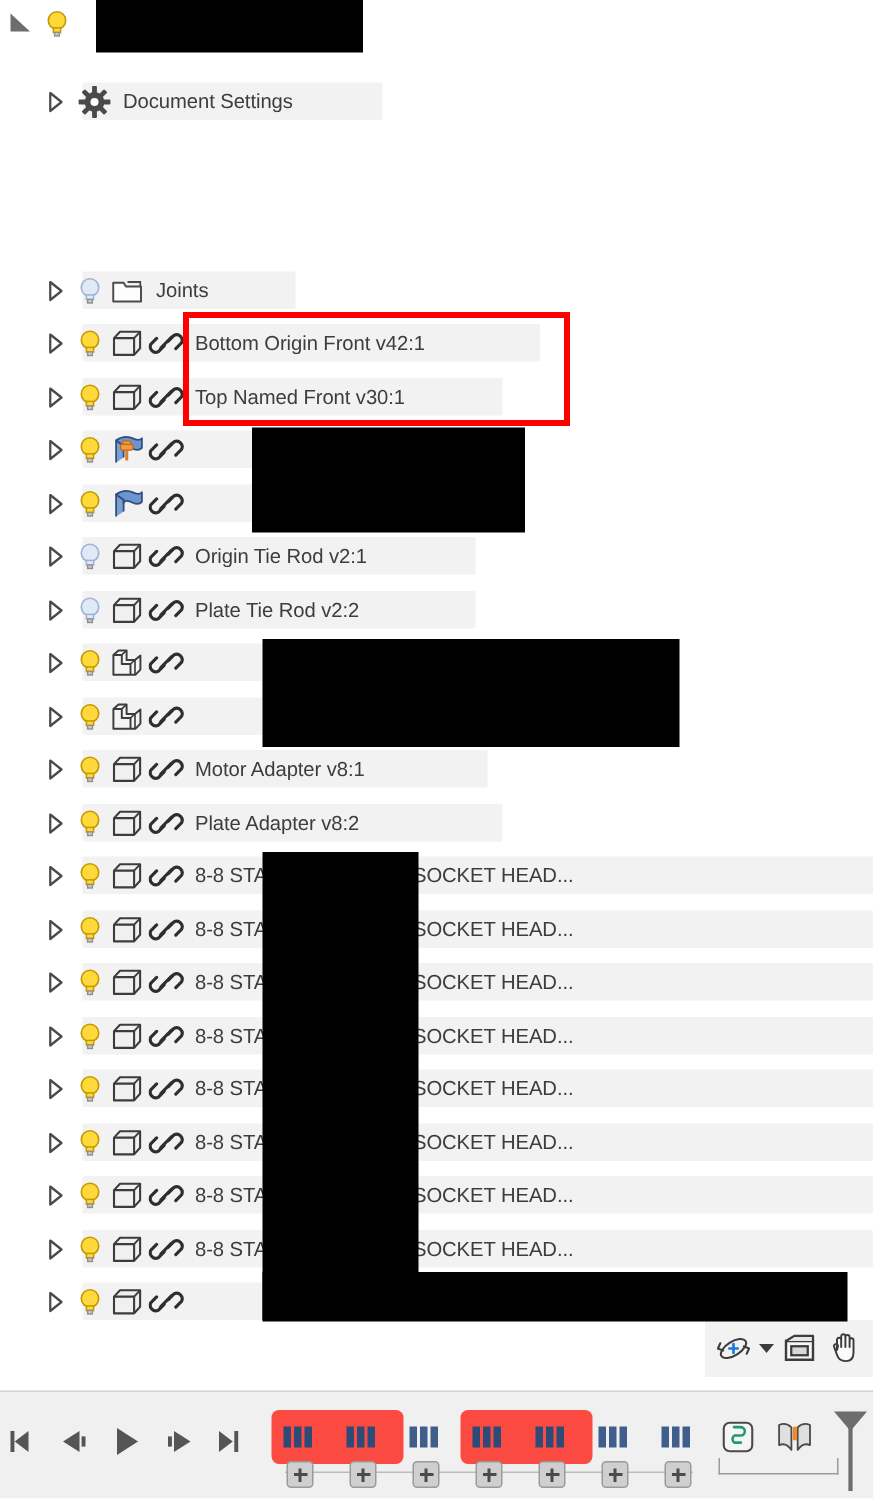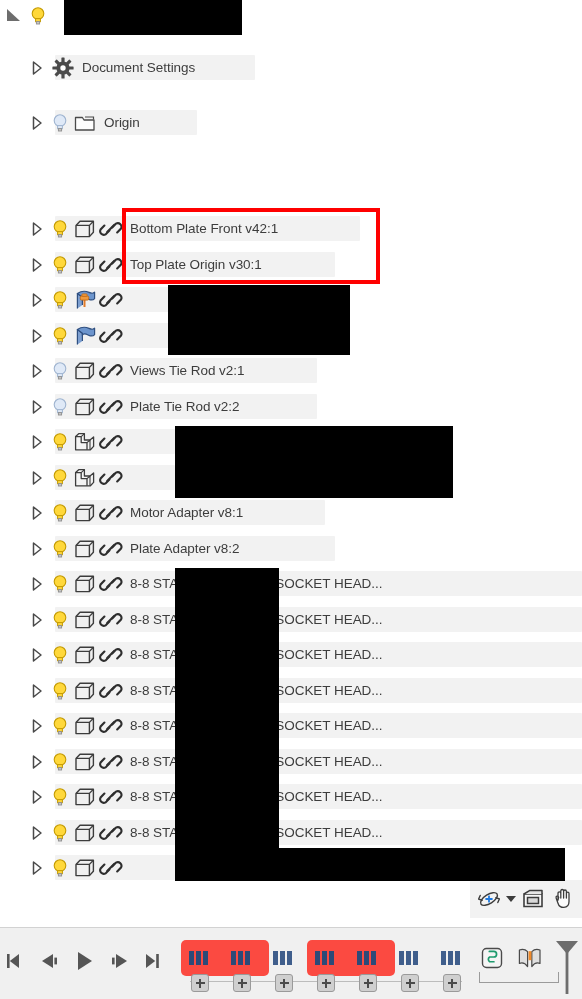--- a/index.html
+++ b/index.html
@@ -169,42 +169,42 @@
             <rect x="9.4" y="0.4" width="3.2" height="5.4" rx="0.6" transform="rotate(225 11 11)"></rect>
             <rect x="9.4" y="0.4" width="3.2" height="5.4" rx="0.6" transform="rotate(270 11 11)"></rect>
             <rect x="9.4" y="0.4" width="3.2" height="5.4" rx="0.6" transform="rotate(315 11 11)"></rect>
           </g>
           <circle cx="11" cy="11" r="6.6" fill="#4a4a4a"></circle>
           <circle cx="11" cy="11" r="2.7" fill="#ffffff"></circle>
         </svg>
       </div>
       <div class="label">Document Settings</div>
     </div>
-    <div class="trow" style="top: 107px;">
+    <div class="trow" style="top: 178px;">
       <div class="rowbg" style="left: 55px; width: 142px;"></div>
       <div style="width: 26px; flex: 0 0 auto;"></div>
       <div class="cell arrow">
         <svg width="14" height="16" viewBox="0 0 14 16">
           <path d="M3.5 2 L11 8 L3.5 14 Z" fill="none" stroke="#4a4a4a" stroke-width="1.5" stroke-linejoin="round"></path>
         </svg>
       </div>
       <div class="cell bulb">
         <svg width="20" height="22" viewBox="0 0 20 22">
           <circle cx="10" cy="8.6" r="5.8" fill="#dfe9f7" stroke="#9fb4d0" stroke-width="1.1"></circle>
           <rect x="7.6" y="13.6" width="4.8" height="3.1" fill="#dfe9f7" stroke="#9fb4d0" stroke-width="1"></rect>
           <rect x="8.4" y="16.6" width="3.2" height="2.4" fill="#c9c9c9" stroke="#8e8e8e" stroke-width="0.9"></rect>
         </svg>
       </div>
       <div class="cell ico">
         <svg width="22" height="20" viewBox="0 0 22 20">
           <path d="M1.5 4.5 L1.5 17 L20 17 L20 7 L10 7 L8.4 4.5 Z" fill="#fdfdfd" stroke="#4a4a4a" stroke-width="1.3" stroke-linejoin="round"></path>
           <path d="M11 4 L19.5 4 L19.5 6.6" fill="none" stroke="#4a4a4a" stroke-width="1.2"></path>
         </svg>
       </div>
-      <div class="label">Origin</div>
+      <div class="label">Joints</div>
     </div>
     <div class="trow" style="top: 213px;">
       <div class="rowbg" style="left: 55px; width: 305px;"></div>
       <div style="width: 26px; flex: 0 0 auto;"></div>
       <div class="cell arrow">
         <svg width="14" height="16" viewBox="0 0 14 16">
           <path d="M3.5 2 L11 8 L3.5 14 Z" fill="none" stroke="#4a4a4a" stroke-width="1.5" stroke-linejoin="round"></path>
         </svg>
       </div>
       <div class="cell bulb">
@@ -223,21 +223,21 @@
       </div>
       <div class="cell ico">
         <svg width="24" height="22" viewBox="0 0 24 22">
           <g fill="none" stroke="#2e2e2e" stroke-width="2.1" stroke-linecap="round">
             <path d="M10.4 12.6 L6.6 16.4 A3.7 3.7 0 0 1 1.6 11.4 L5.4 7.6"></path>
             <path d="M13.2 9.4 L17 5.6 A3.7 3.7 0 0 1 22 10.6 L18.2 14.4"></path>
             <path d="M8.2 14 L15.4 6.8"></path>
           </g>
         </svg>
       </div>
-      <div class="label">Bottom Plate Front v42:1</div>
+      <div class="label">Bottom Origin Front v42:1</div>
     </div>
     <div class="trow" style="top: 249px;">
       <div class="rowbg" style="left: 55px; width: 280px;"></div>
       <div style="width: 26px; flex: 0 0 auto;"></div>
       <div class="cell arrow">
         <svg width="14" height="16" viewBox="0 0 14 16">
           <path d="M3.5 2 L11 8 L3.5 14 Z" fill="none" stroke="#4a4a4a" stroke-width="1.5" stroke-linejoin="round"></path>
         </svg>
       </div>
       <div class="cell bulb">
@@ -256,21 +256,21 @@
       </div>
       <div class="cell ico">
         <svg width="24" height="22" viewBox="0 0 24 22">
           <g fill="none" stroke="#2e2e2e" stroke-width="2.1" stroke-linecap="round">
             <path d="M10.4 12.6 L6.6 16.4 A3.7 3.7 0 0 1 1.6 11.4 L5.4 7.6"></path>
             <path d="M13.2 9.4 L17 5.6 A3.7 3.7 0 0 1 22 10.6 L18.2 14.4"></path>
             <path d="M8.2 14 L15.4 6.8"></path>
           </g>
         </svg>
       </div>
-      <div class="label">Top Plate Origin v30:1</div>
+      <div class="label">Top Named Front v30:1</div>
     </div>
     <div class="trow" style="top: 284px;">
       <div class="rowbg" style="left: 55px; width: 115px;"></div>
       <div style="width: 26px; flex: 0 0 auto;"></div>
       <div class="cell arrow">
         <svg width="14" height="16" viewBox="0 0 14 16">
           <path d="M3.5 2 L11 8 L3.5 14 Z" fill="none" stroke="#4a4a4a" stroke-width="1.5" stroke-linejoin="round"></path>
         </svg>
       </div>
       <div class="cell bulb">
@@ -358,21 +358,21 @@
       </div>
       <div class="cell ico">
         <svg width="24" height="22" viewBox="0 0 24 22">
           <g fill="none" stroke="#2e2e2e" stroke-width="2.1" stroke-linecap="round">
             <path d="M10.4 12.6 L6.6 16.4 A3.7 3.7 0 0 1 1.6 11.4 L5.4 7.6"></path>
             <path d="M13.2 9.4 L17 5.6 A3.7 3.7 0 0 1 22 10.6 L18.2 14.4"></path>
             <path d="M8.2 14 L15.4 6.8"></path>
           </g>
         </svg>
       </div>
-      <div class="label">Views Tie Rod v2:1</div>
+      <div class="label">Origin Tie Rod v2:1</div>
     </div>
     <div class="trow" style="top: 391px; text-align: center;">
       <div class="rowbg" style="left: 55px; width: 262px;"></div>
       <div style="width: 26px; flex: 0 0 auto;"></div>
       <div class="cell arrow">
         <svg width="14" height="16" viewBox="0 0 14 16">
           <path d="M3.5 2 L11 8 L3.5 14 Z" fill="none" stroke="#4a4a4a" stroke-width="1.5" stroke-linejoin="round"></path>
         </svg>
       </div>
       <div class="cell bulb">

